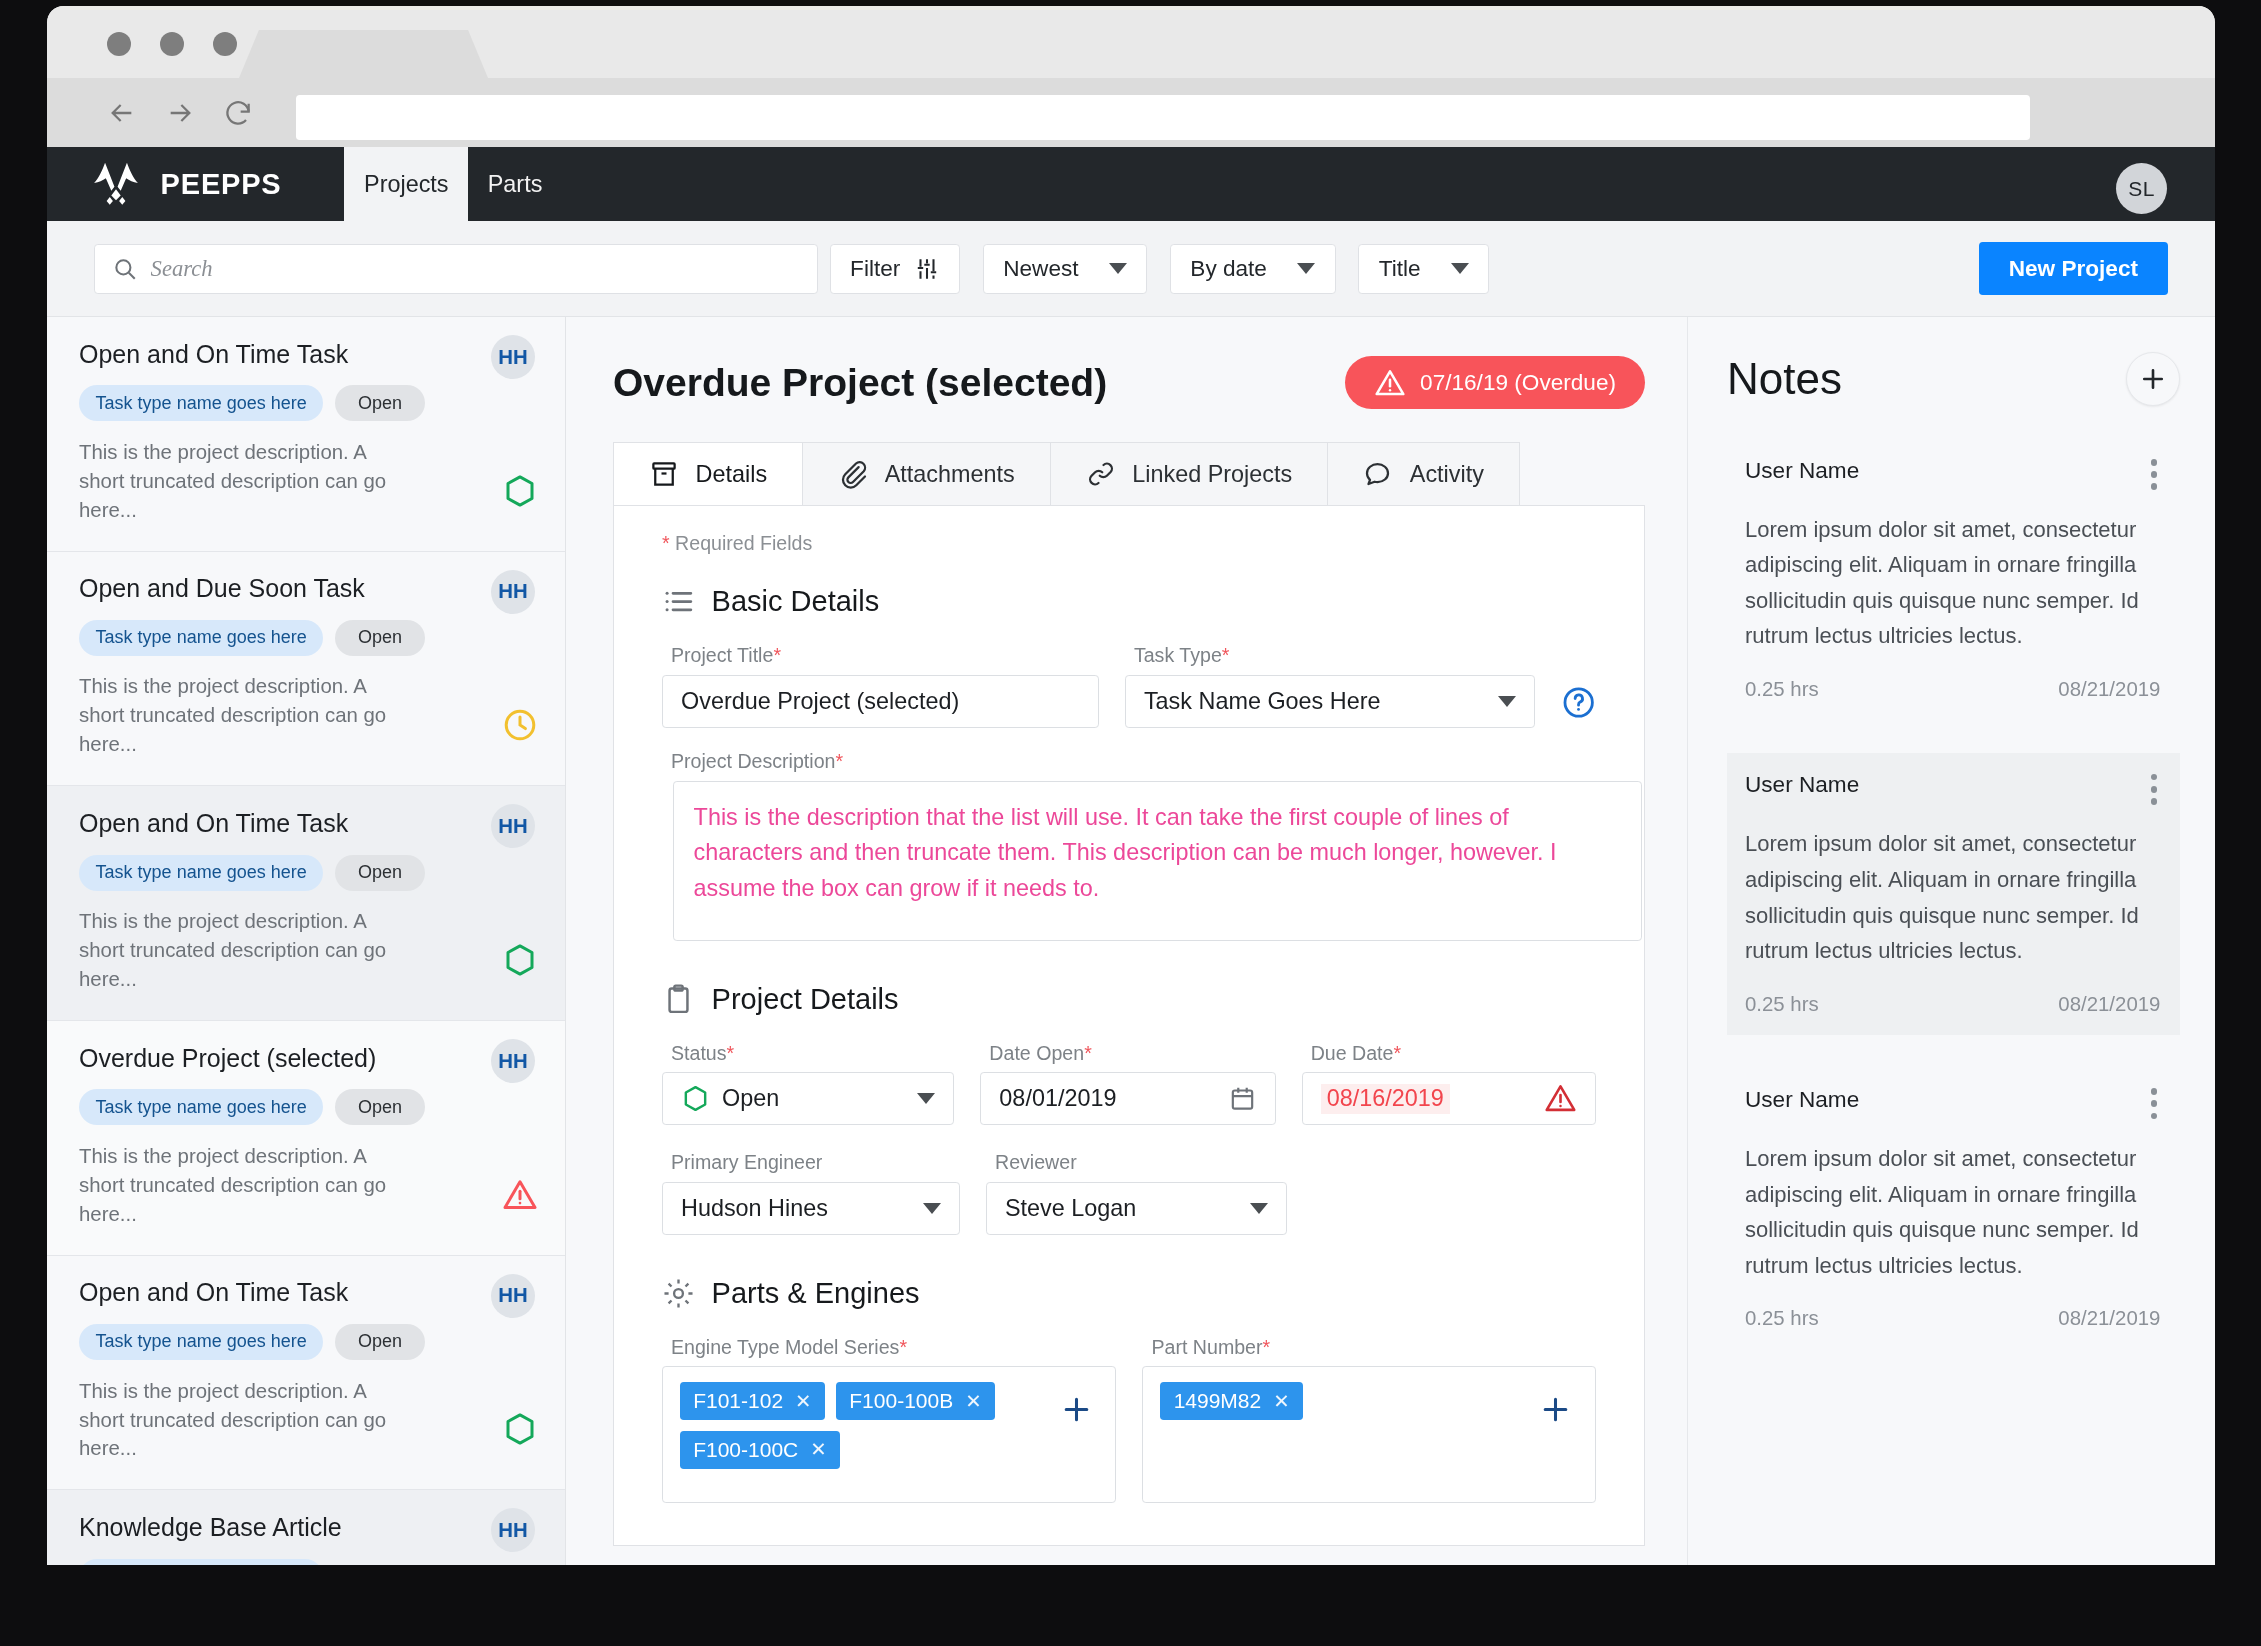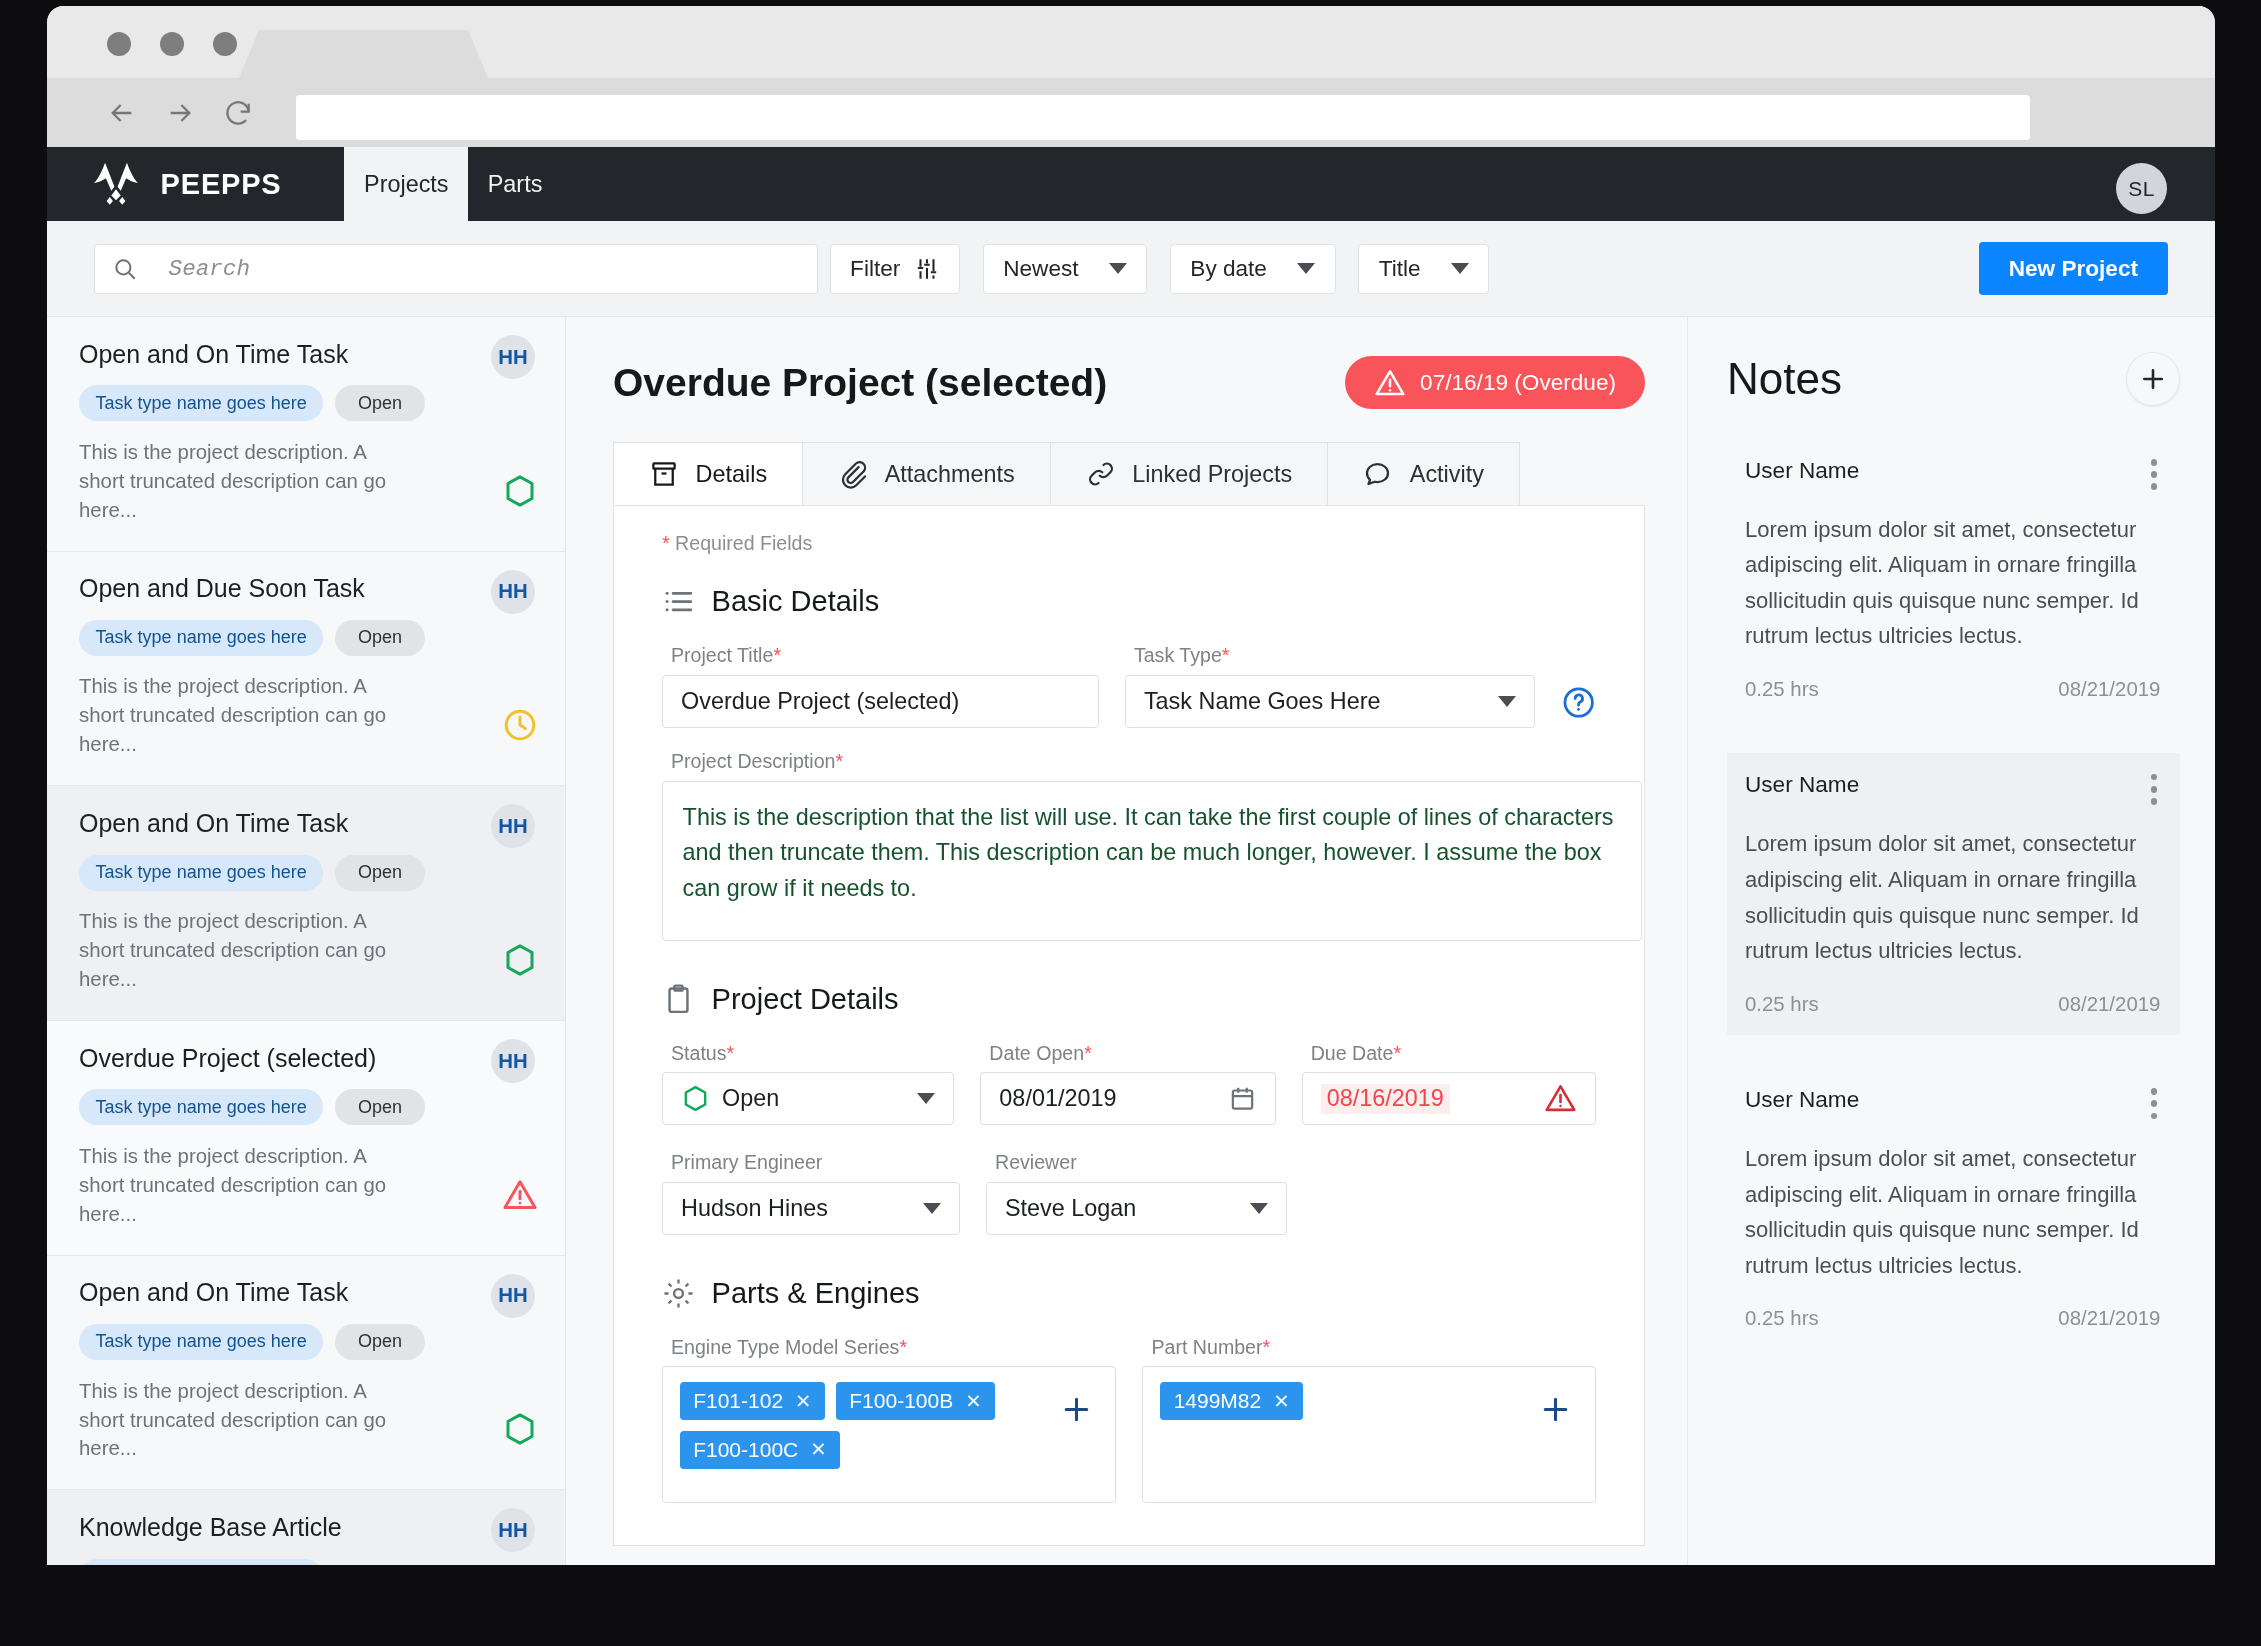--- a/index.html
+++ b/index.html
@@ -77,22 +77,22 @@
     display: flex; align-items: center; position: relative;
     border-bottom: 0.8px solid #e2e4e7;
   }
   .search-box {
     margin-left: 47px; width: 724px; height: 50px;
     background: #fff; border: 0.8px solid #dfe1e5; border-radius: 3.8px;
     display: flex; align-items: center; padding: 0 16.6px;
   }
   .search-icon { width: 26px; height: 26px; color: #6e7378; flex: 0 0 auto; }
   .search-input {
-    border: 0; outline: 0; font-size: 22.6px; margin-left: 31px;
-    font-family: Liberation Mono, monospace; color: #3a3d41;
+    border: 0; outline: 0; font-size: 22.6px; margin-left: 13px;
+    font-family: Liberation Serif, serif; color: #3a3d41;
     font-style: italic; width: 100%; background: transparent;
   }
   .search-input::placeholder { color: #8b8f94; font-style: italic; }
   .filter-btn {
     margin-left: 12px; height: 50px; min-width: 130px;
     background: #fff; border: 0.8px solid #dfe1e5; border-radius: 3.8px;
     display: flex; align-items: center; justify-content: center; gap: 13.6px;
     font-size: 22.6px; color: #23272b; padding: 0 18px;
   }
   .filter-icon { width: 26px; height: 26px; color: #23272b; }
@@ -199,22 +199,23 @@
   }
   .fbox.err { border-color: #dcdfe3; }
   .fbox .val-err { color: #f2454d; background: #fdeeee; padding: 1.5px 6px; }
   .fbox .caret { margin-left: auto; }
   .fbox .trail { margin-left: auto; width: 29px; height: 29px; color: #6e7379; }
   .help-icon { width: 39px; height: 39px; color: #1b6fd1; margin-bottom: 6px; }
   .warn-icon-red { width: 33px; height: 33px; color: #d32f35; margin-left: auto; }
 
   .textarea-box {
     border: 0.8px solid #dcdfe3; border-radius: 3.8px; background: #fff;
-    padding: 18px 19.6px; font-size: 23.4px; color: #14532d; line-height: 1.52;
+    padding: 18px 19.6px; font-size: 23.4px; color: #ec4899; line-height: 1.52;
     height: 160px;
+    margin-left: 11px;
   }
 
   .tagbox {
     border: 0.8px solid #dcdfe3; border-radius: 3.8px; background: #fff;
     min-height: 137px; padding: 15px 16.6px; position: relative;
     display: flex; flex-wrap: wrap; align-content: flex-start; gap: 10.6px;
   }
   .tag {
     background: #2d94ed; color: #fff; border-radius: 3.8px;
     font-size: 21px; padding: 7.5px 13.6px; display: flex;

